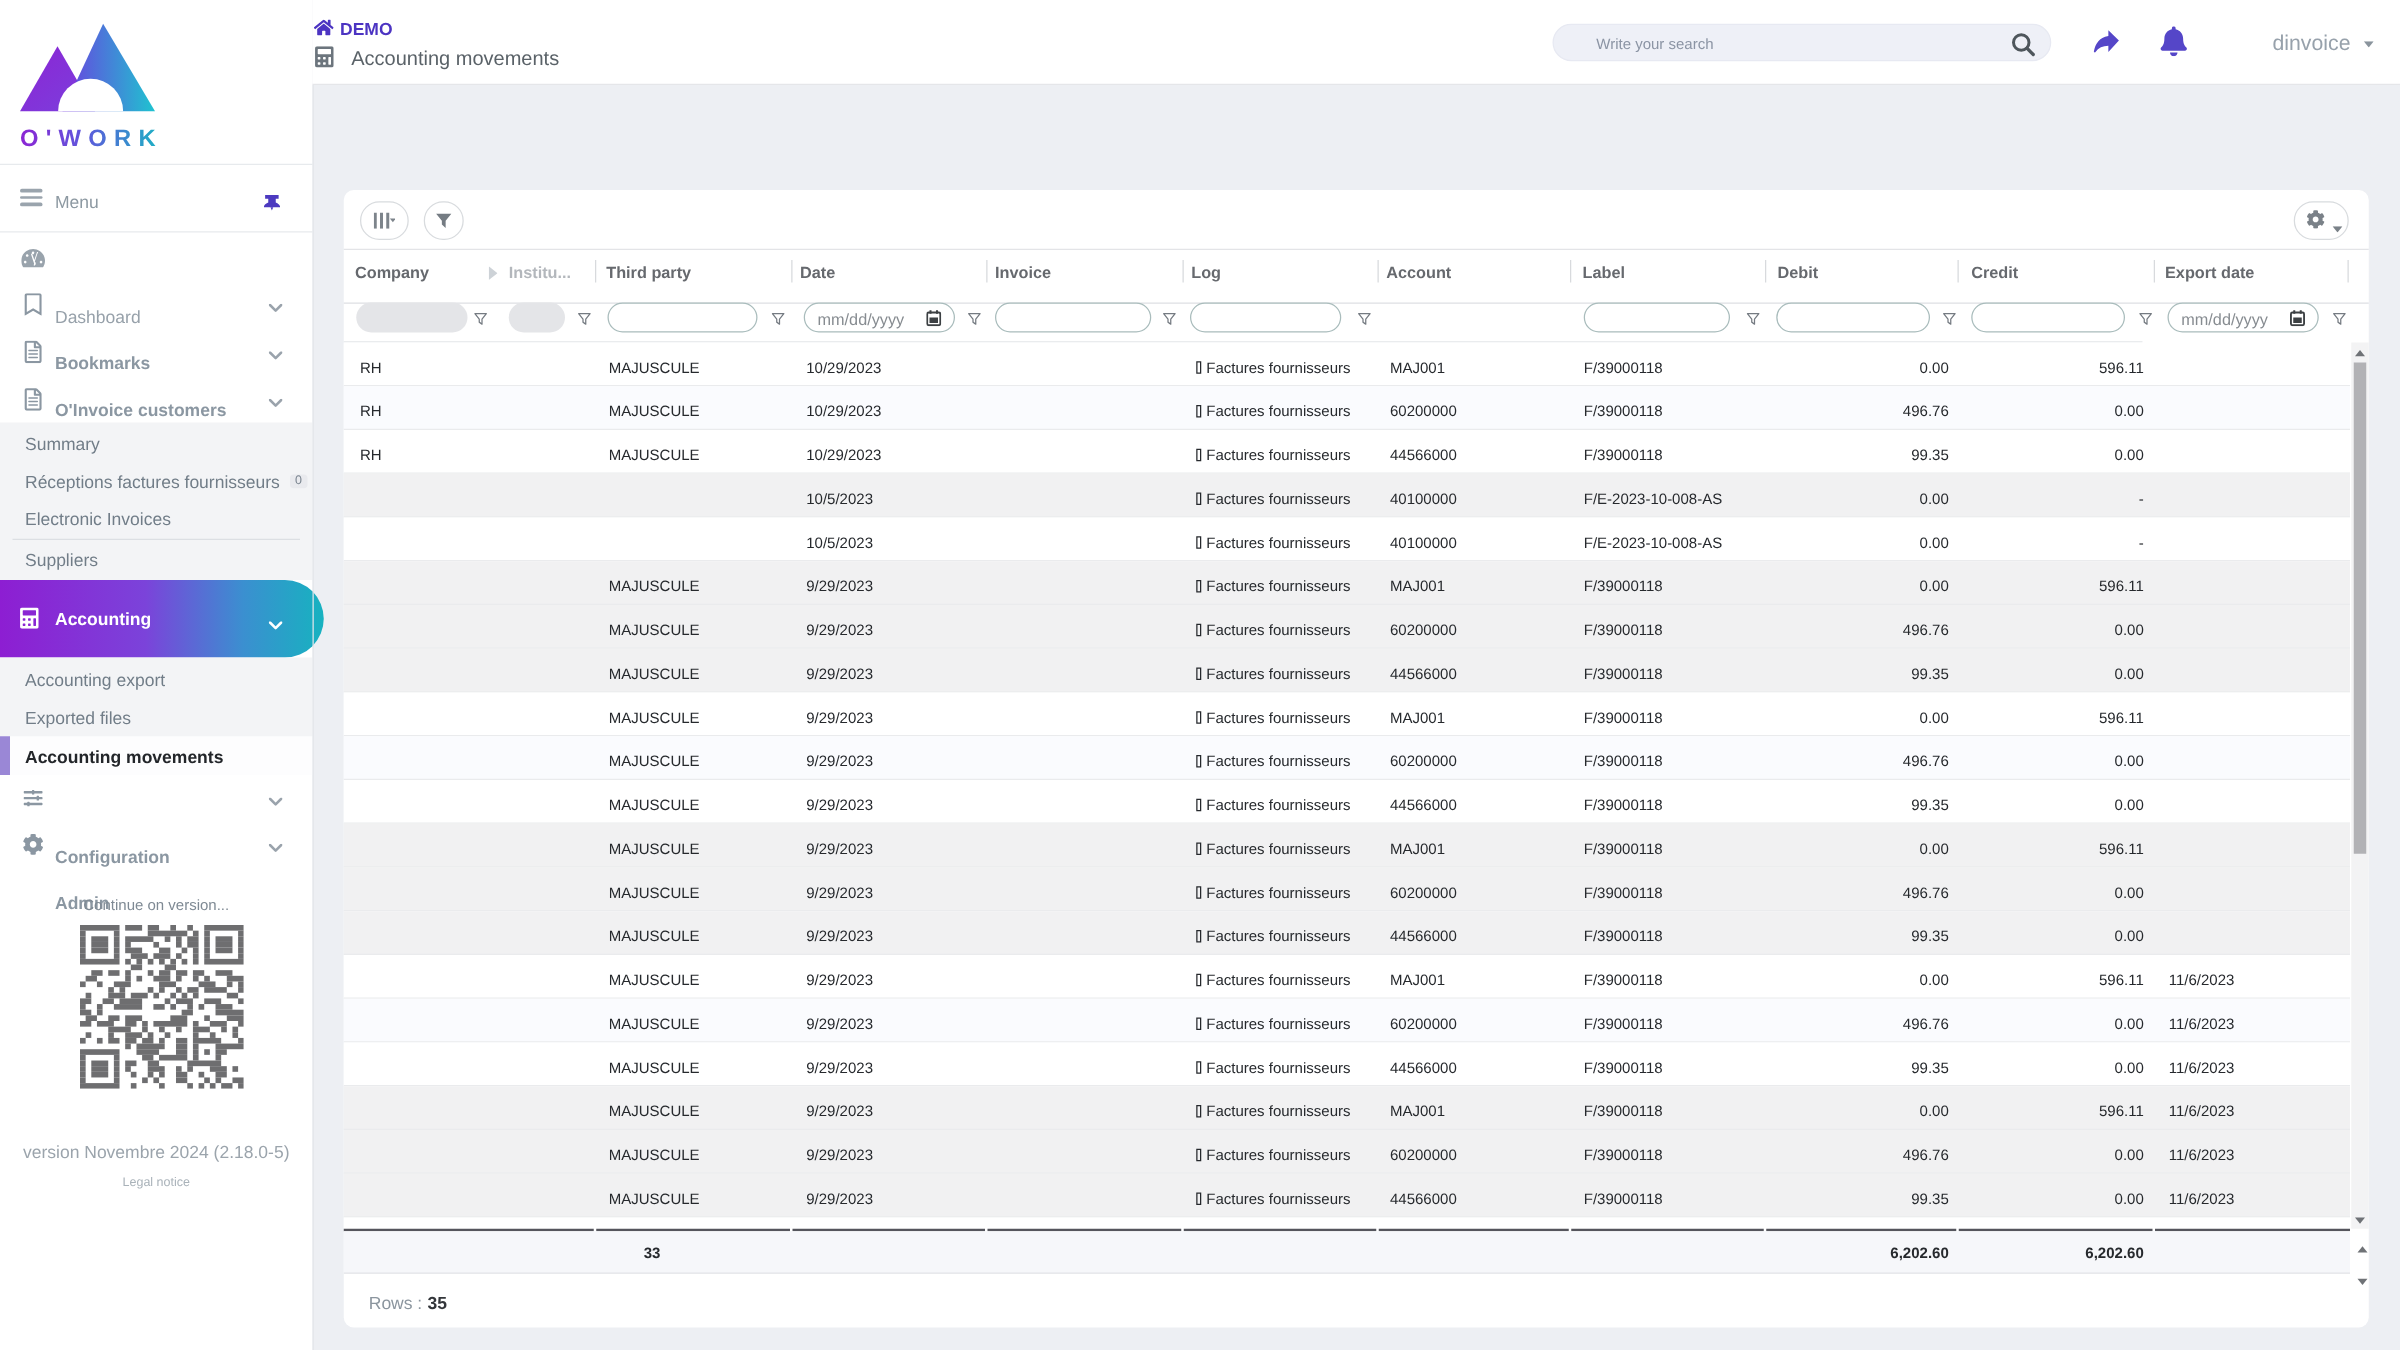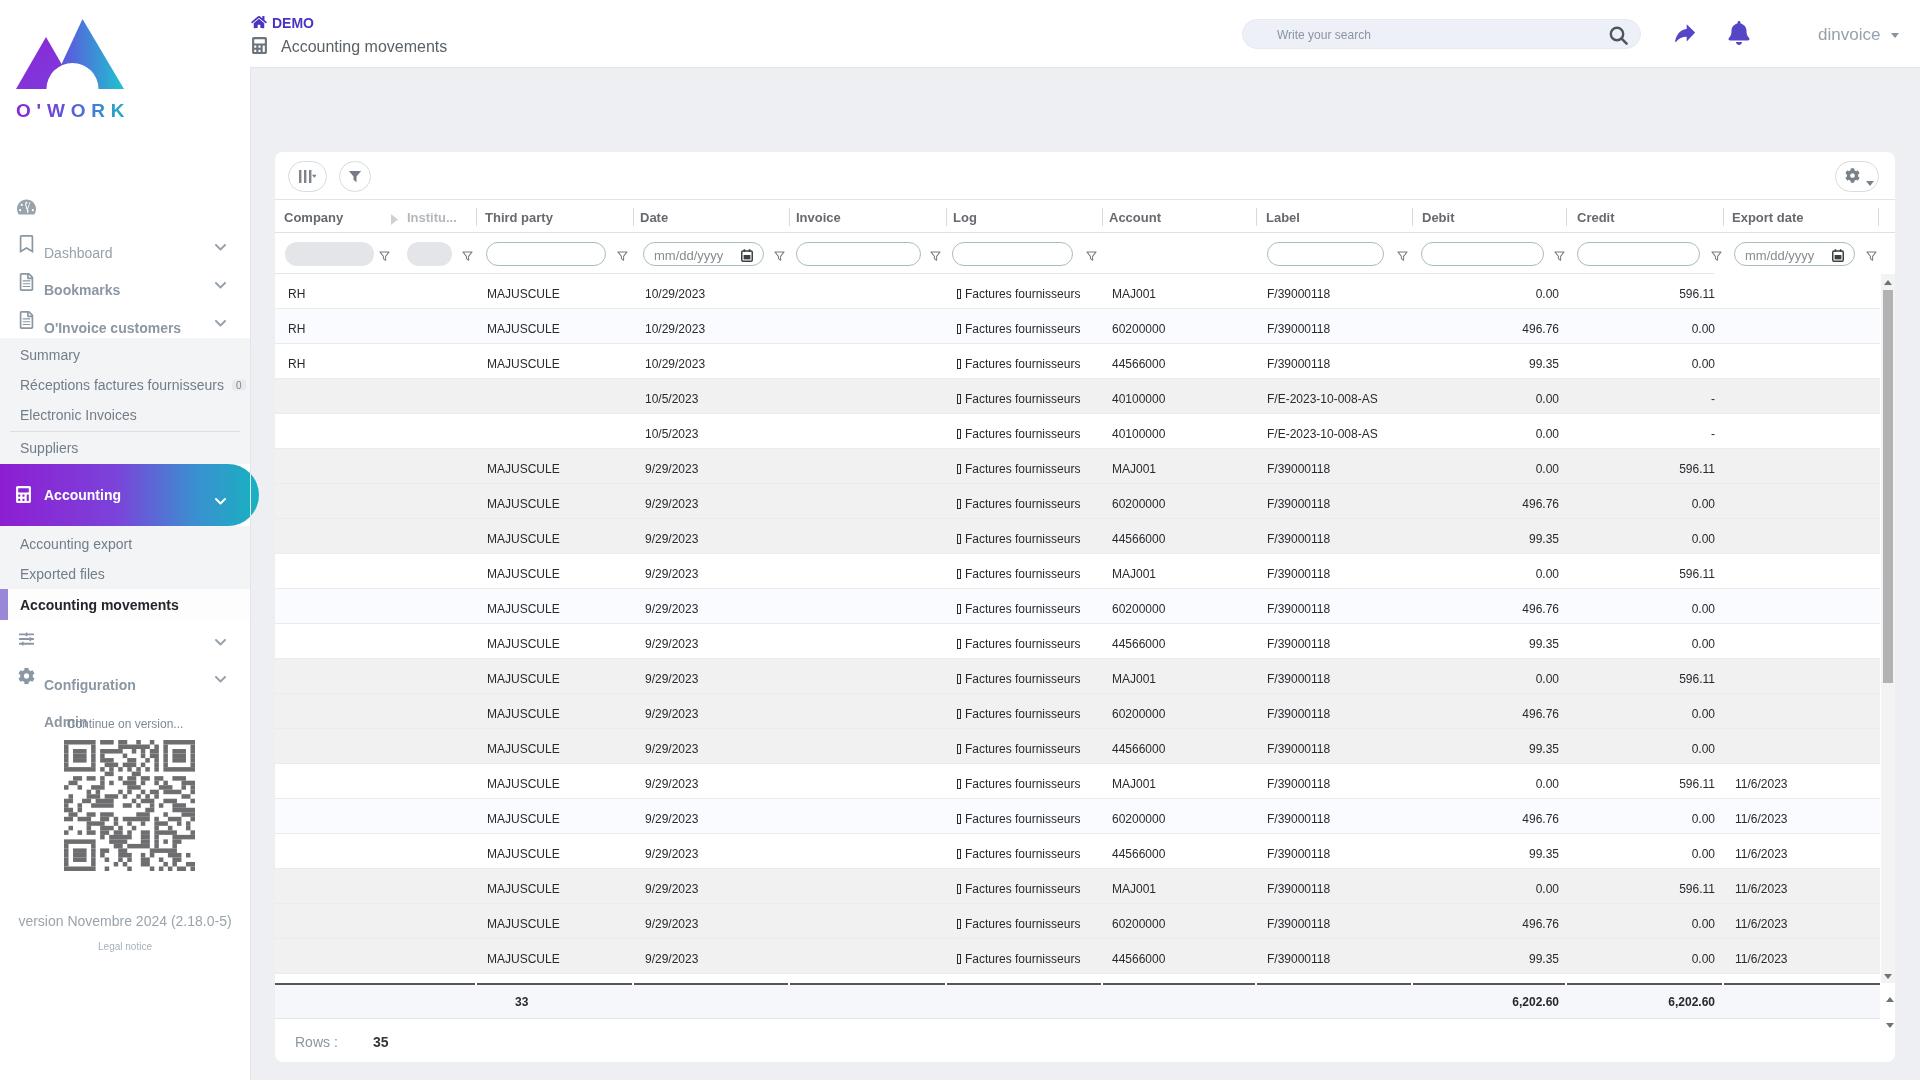--- a/index.html
+++ b/index.html
@@ -48,21 +48,21 @@
 
 #card { position:absolute; left:275px; top:152px; width:1620px; height:910px; background:#fff; border-radius:8px; }
 .tbtn { position:absolute; top:9px; height:31px; border:1px solid #d8dbde; border-radius:16px; background:#fff; }
 #btncol { left:13px; width:39px; }
 #btncol svg { position:absolute; left:10px; top:8px; }
 #btnfil { left:64px; width:32px; }
 #btnfil svg { position:absolute; left:8px; top:8px; }
 #btngear { left:1560px; width:44px; }
 #btngear .g { position:absolute; left:9px; top:6px; }
 #btngear .c { position:absolute; left:30px; top:13px; }
-#thead { position:absolute; left:0; top:47px; width:1620px; height:34px; border-top:1px solid #e3e4e7; border-bottom:1px solid #dee0e3; }
+#thead { position:absolute; left:0; top:47px; width:1620px; height:44px; border-top:1px solid #e3e4e7; border-bottom:1px solid #dee0e3; }
 #thead .h { position:absolute; top:10px; font-size:13px; font-weight:bold; color:#66696e; }
 #thead .hsep { position:absolute; top:8px; height:18px; width:1px; background:#d8dadd; }
 #tfilter { position:absolute; left:0; top:81px; width:1439px; height:41px; border-bottom:1px solid #e4e6e9;padding-left:32px; }
 .fin { position:absolute; top:9px; width:121px; height:24px; border:1px solid #a9bcbc; border-radius:12px; background:#fff; }
 .fin.dis { background:#e4e5e8; border:none; }
 .fun { position:absolute; top:15px; }
 .fdate { position:absolute; top:5px; left:10px; font-size:13px; color:#878c91; }
 .fcal { position:absolute; top:5px; right:10px; }
 
 #tbody { position:absolute; left:0; top:122px; width:1605px; }
@@ -74,21 +74,21 @@
 .co { left:13px; } .th { left:212px; } .da { left:370px; } .lo { left:682px; }
 .ac { left:837px; } .lb { left:992px; }
 .de { right:321px; } .cre { right:165px; } .ex { left:1460px; }
 .tofu { display:inline-block; width:4px; height:10px; border:1px solid #26292d; margin-right:4px; vertical-align:-1px; }
 #sliver { position:absolute; left:0; top:822px; width:1605px; height:9px; background:#fff; }
 #sumline { position:absolute; left:0; top:831px; width:1605px; height:2px; }
 #sumrow { position:absolute; left:0; top:833px; width:1605px; height:34px; background:#f6f7fa; border-bottom:1px solid #e2e4e8; }
 #sumrow span { position:absolute; top:10px; font-size:12px; font-weight:bold; color:#26292d;margin-left:28px; }
 #cfoot { position:absolute; left:0; top:868px; width:1620px; height:42px; }
 #cfoot .lab { position:absolute; left:20px; top:14px; font-size:14px; color:#8b959e; }
-#cfoot .num { position:absolute; left:67px; top:14px; font-size:14px; font-weight:bold; color:#33363a;margin-left:31px; }
+#cfoot .num { position:absolute; left:67px; top:14px; font-size:14px; font-weight:bold; color:#33363a; }
 
 #vsb { position:absolute; left:1606px; top:122px; width:14px; height:709px; background:#f3f3f4; }
 #vsb .thumb { position:absolute; left:2px; top:16px; width:10px; height:393px; background:#b2b2b5; }
 .sbarrow { position:absolute; left:3px; width:0; height:0; border-left:4px solid transparent; border-right:4px solid transparent; }
 .up { border-bottom:5px solid #6f7276; top:6px; }
 .dn { border-top:5px solid #6f7276; bottom:4px; }
 #minisb { position:absolute; left:1611px; top:845px; }
 </style></head>
 <body>
 <div id="side">
@@ -106,20 +106,32 @@
 <linearGradient id="lg3" x1="0" y1="0" x2="1" y2="0">
             <stop offset="0" stop-color="#6b3fe0"></stop>
             <stop offset="1" stop-color="#1fc3d0"></stop>
           </linearGradient>
 </defs>
 <polygon points="2,76 32,24 62,76" fill="url(#lg2)"></polygon>
 <polygon points="36,76 68.5,6 110,76" fill="url(#lg3)"></polygon>
 <path d="M32.5 76 a26 26 0 0 1 52 0 z" fill="#ffffff"></path>
 <text x="2" y="104" font-family="Liberation Sans, sans-serif" font-size="19" font-weight="bold" letter-spacing="5.8" fill="url(#lg1)">O'WORK</text>
 </svg></div>
+  <div id="menurow">
+    <div class="ham">
+        <div></div>
+        <div></div>
+        <div></div>
+      </div>
+    <div class="lbl">Menu</div>
+    <div class="pin"><svg width="13" height="13" viewBox="0 0 13 13" fill="#4c3ac0">
+          <path d="M1.1 0h10.8v3H9.6v2.9c2.3.9 3.5 2.2 3.5 3.8H.1c0-1.6 1.2-2.9 3.5-3.8V3H1.1z"></path>
+          <path d="M5.4 9.7h2.2l-1.1 2.6z"></path>
+        </svg></div>
+  </div>
   <div class="nav" style="top:190px">
       <span class="ico"><svg width="19" height="17" viewBox="0 0 576 512" fill="#99a3ac">
           <path d="M288 32C128.94 32 0 160.94 0 320c0 52.8 14.25 102.26 39.06 144.8 5.61 9.62 16.3 15.2 27.44 15.2h443c11.14 0 21.83-5.58 27.44-15.2C561.75 422.26 576 372.8 576 320c0-159.06-128.94-288-288-288zm0 64c14.71 0 26.58 10.13 30.32 23.65-1.11 2.26-2.64 4.23-3.45 6.67l-9.22 27.67c-5.13 3.49-10.97 6.01-17.64 6.01-17.67 0-32-14.33-32-32S270.33 96 288 96zM96 384c-17.67 0-32-14.33-32-32s14.33-32 32-32 32 14.33 32 32-14.33 32-32 32zm48-160c-17.67 0-32-14.33-32-32s14.33-32 32-32 32 14.33 32 32-14.33 32-32 32zm246.77-72.41l-61.33 184A62.55 62.55 0 0 1 352 384c0 22.32-11.54 41.9-28.96 53.29-5.36 3.5-12.48 1.93-16.89-2.7-4.4-4.63-4.85-11.92-1.9-17.62 4.39-8.46 7.11-17.92 7.11-28.11 0-1.28-.31-2.47-.38-3.73l-72.55-217.9c-2.8-8.38 1.73-17.44 10.12-20.24 8.36-2.79 17.44 1.72 20.24 10.12l48.42 145.41 61.33-184c2.8-8.4 11.88-12.91 20.24-10.12 8.39 2.8 12.92 11.86 10.12 20.24zM480 384c-17.67 0-32-14.33-32-32s14.33-32 32-32 32 14.33 32 32-14.33 32-32 32z"></path>
         </svg></span>
       <span class="txt reg">Dashboard</span>
     </div>
   <div class="nav" style="top:227px">
       <span class="ico"><svg width="15" height="18" viewBox="0 0 384 512" fill="#8b97a2">
           <path d="M336 0H48C21.49 0 0 21.49 0 48v464l192-112 192 112V48c0-26.51-21.49-48-48-48zm0 428.43l-144-84-144 84V54a6 6 0 0 1 6-6h276c3.314 0 6 2.683 6 5.996V428.43z"></path>
         </svg></span>

